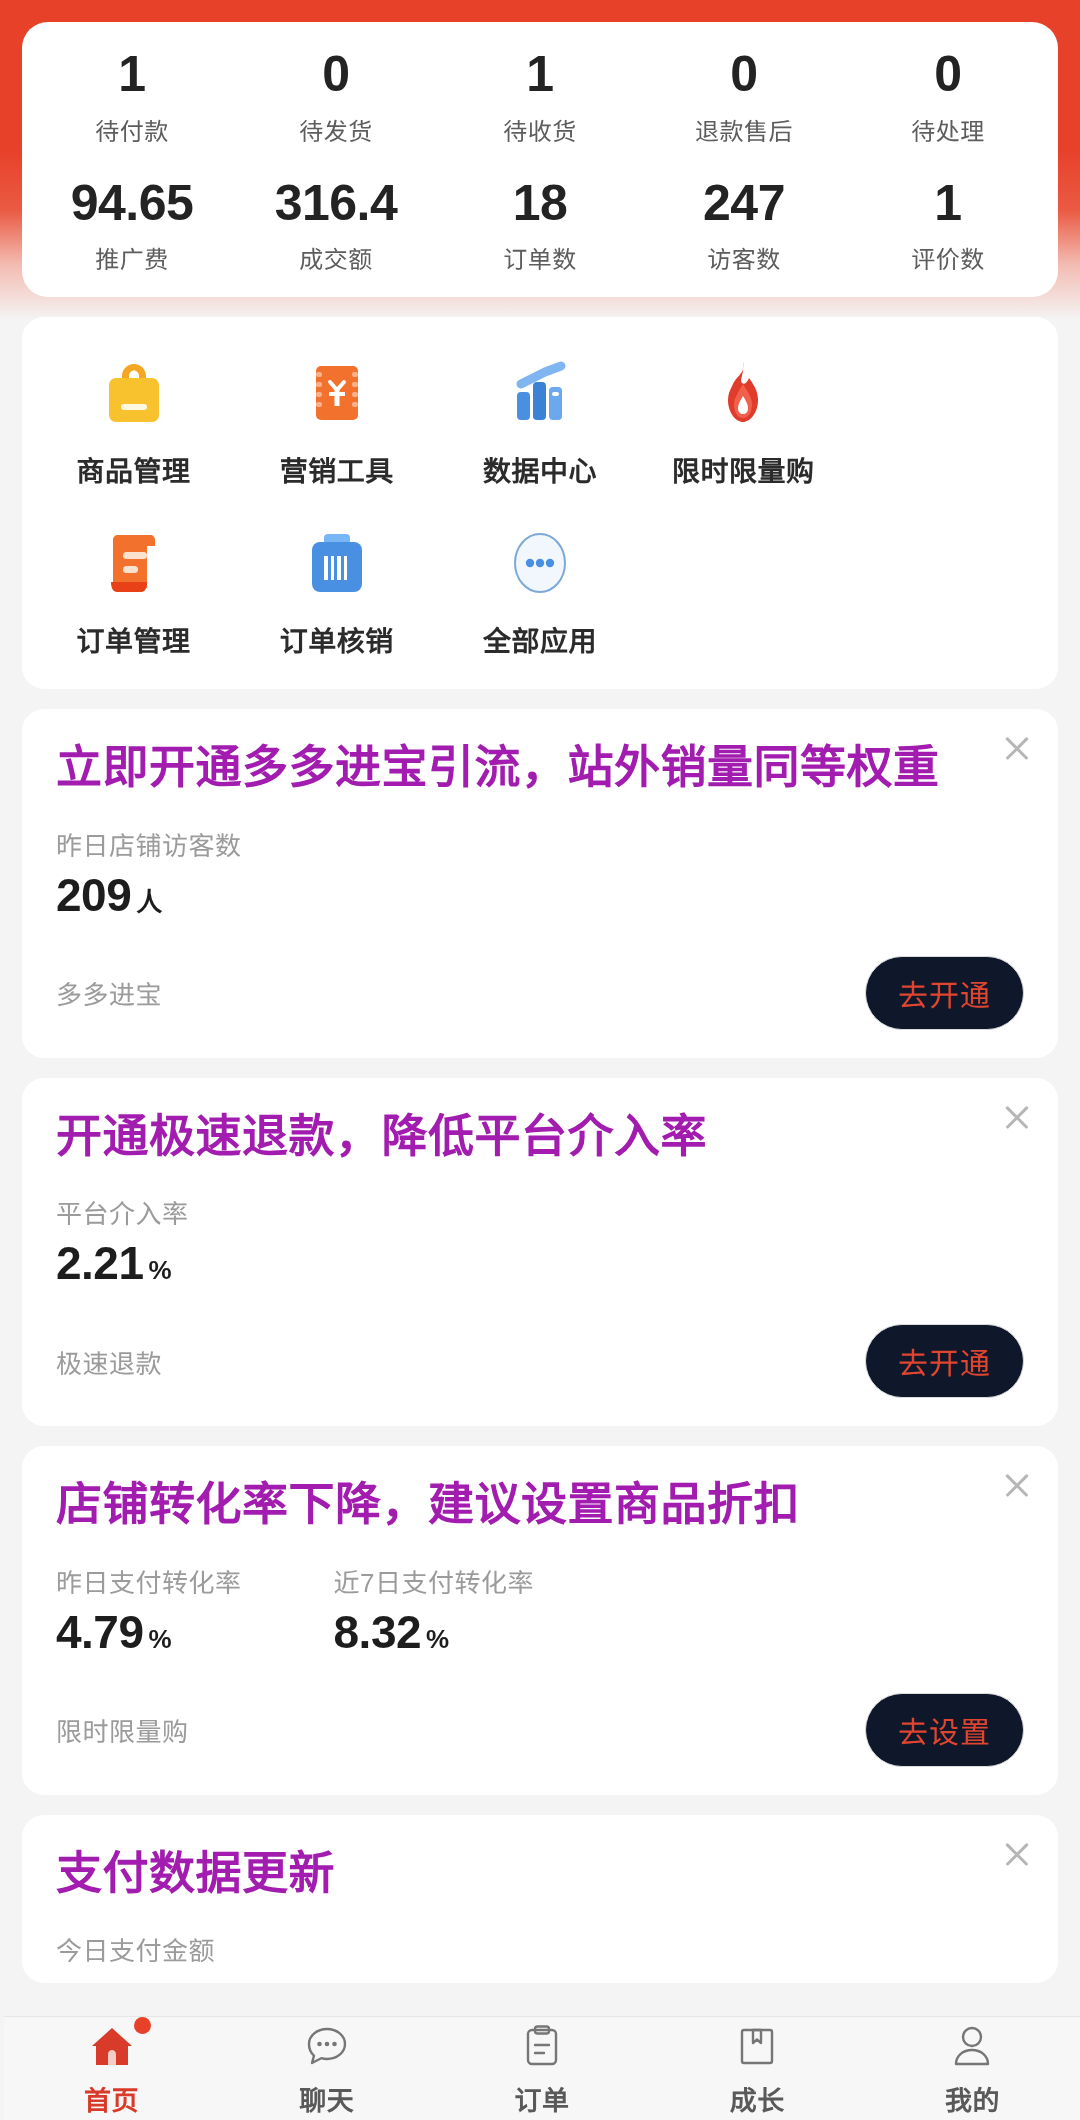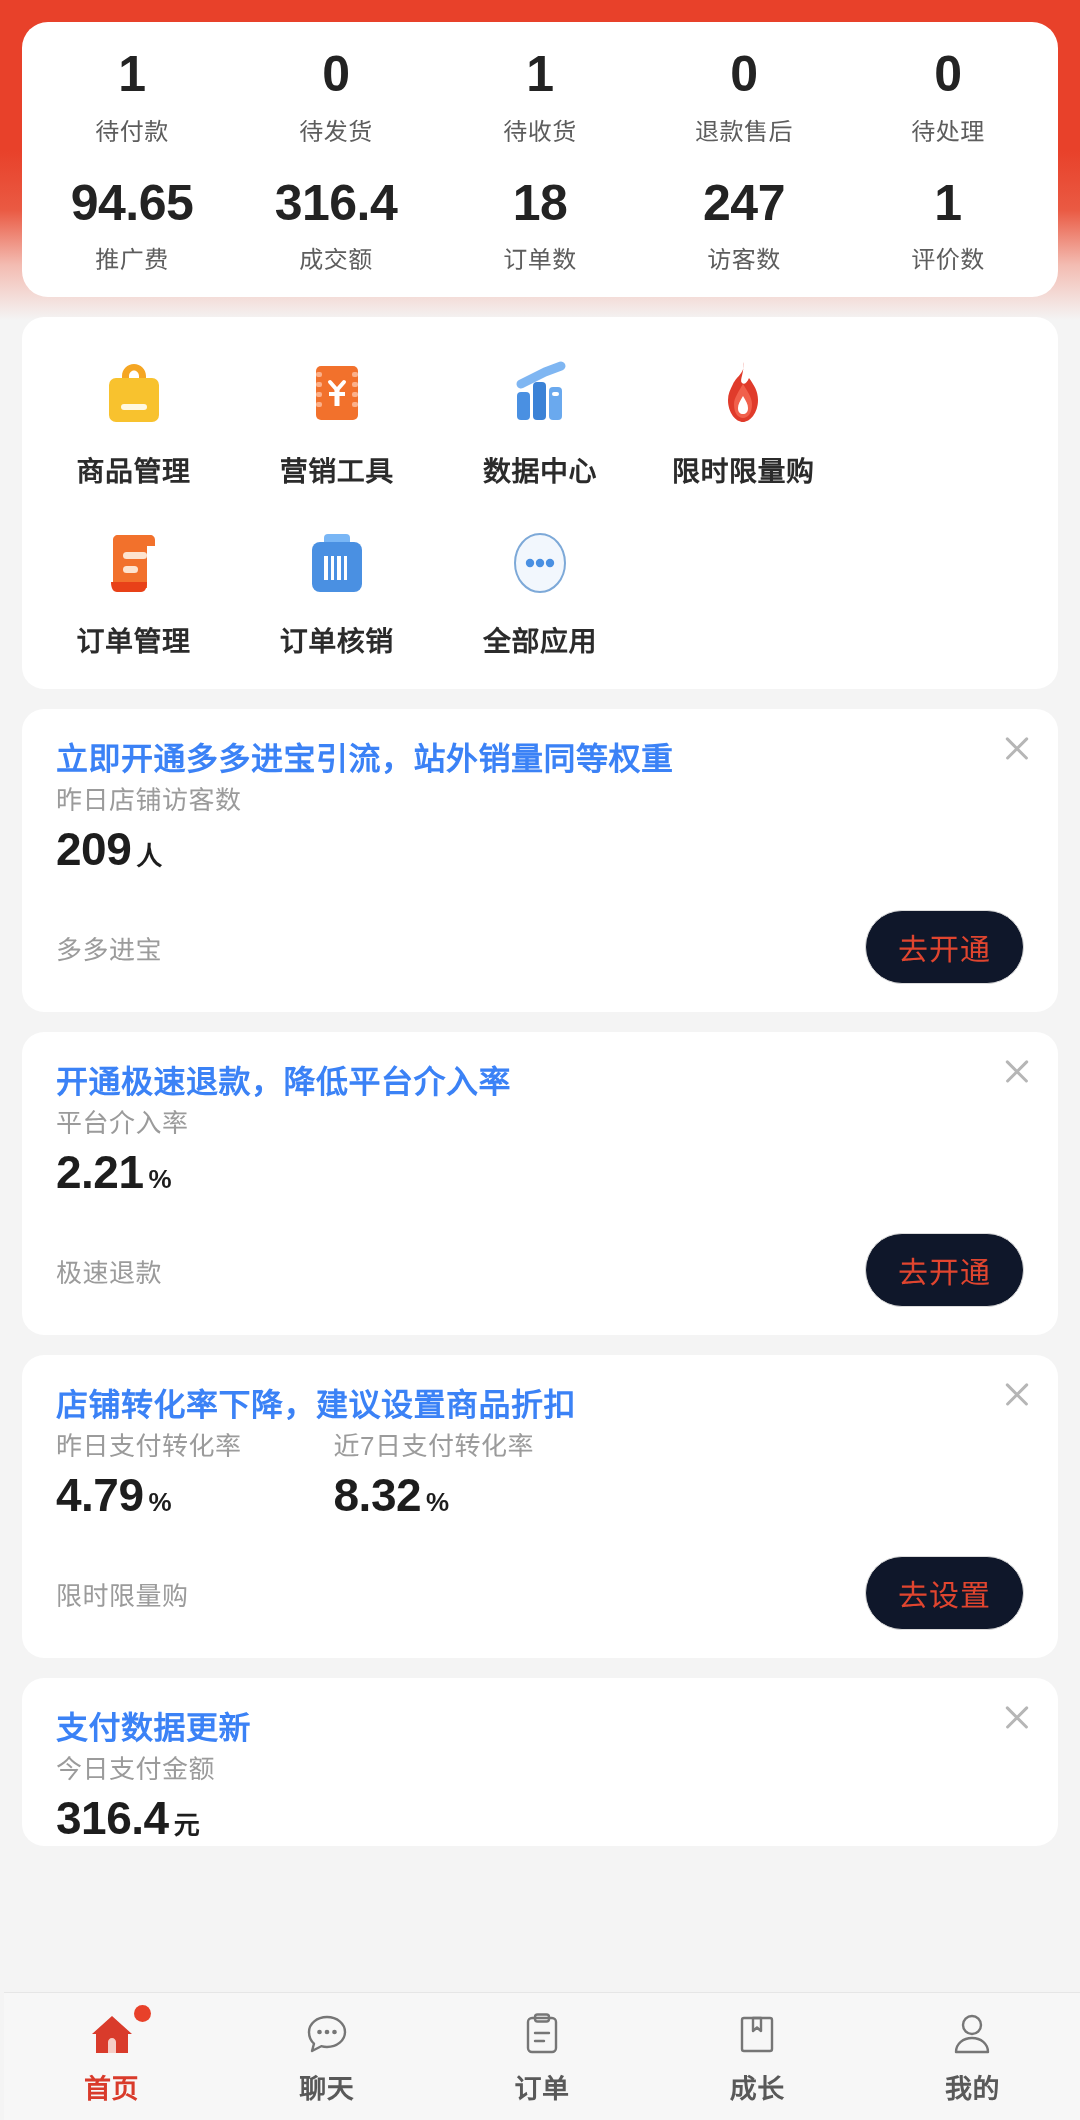--- a/index.html
+++ b/index.html
@@ -99,29 +99,30 @@
     margin-top: 8px;
     letter-spacing: 0.5px;
   }
 
   
   .promo-card {
     margin-top: 20px;
     padding: 30px 34px 28px 34px;
   }
   .promo-title {
-    font-size: 32px;
+    font-size: 46px;
     font-weight: 700;
-    color: #3b82f6;
+    color: #a21caf;
     letter-spacing: 0.5px;
     padding-right: 60px;
     line-height: 1.25;
   }
   .metrics {
     display: flex;
+    margin-top: 28px;
   }
   .metric + .metric { margin-left: 92px; }
   .metric-label {
     font-size: 26px;
     color: #9b9b9b;
     letter-spacing: 0.5px;
   }
   .metric-value {
     margin-top: 6px;
     font-size: 46px;
@@ -182,21 +183,21 @@
     margin-top: 20px;
     padding: 30px 34px 0 34px;
     height: 168px;
     overflow: hidden;
   }
 
   
   .bottom-nav {
     position: absolute;
     left: 4px; right: 0; bottom: 0;
-    height: 128px;
+    height: 104px;
     background: #f7f7f7;
     border-top: 1px solid #e6e6e6;
     display: flex;
     z-index: 5;
   }
   .nav-item {
     flex: 1;
     display: flex;
     flex-direction: column;
     align-items: center;

